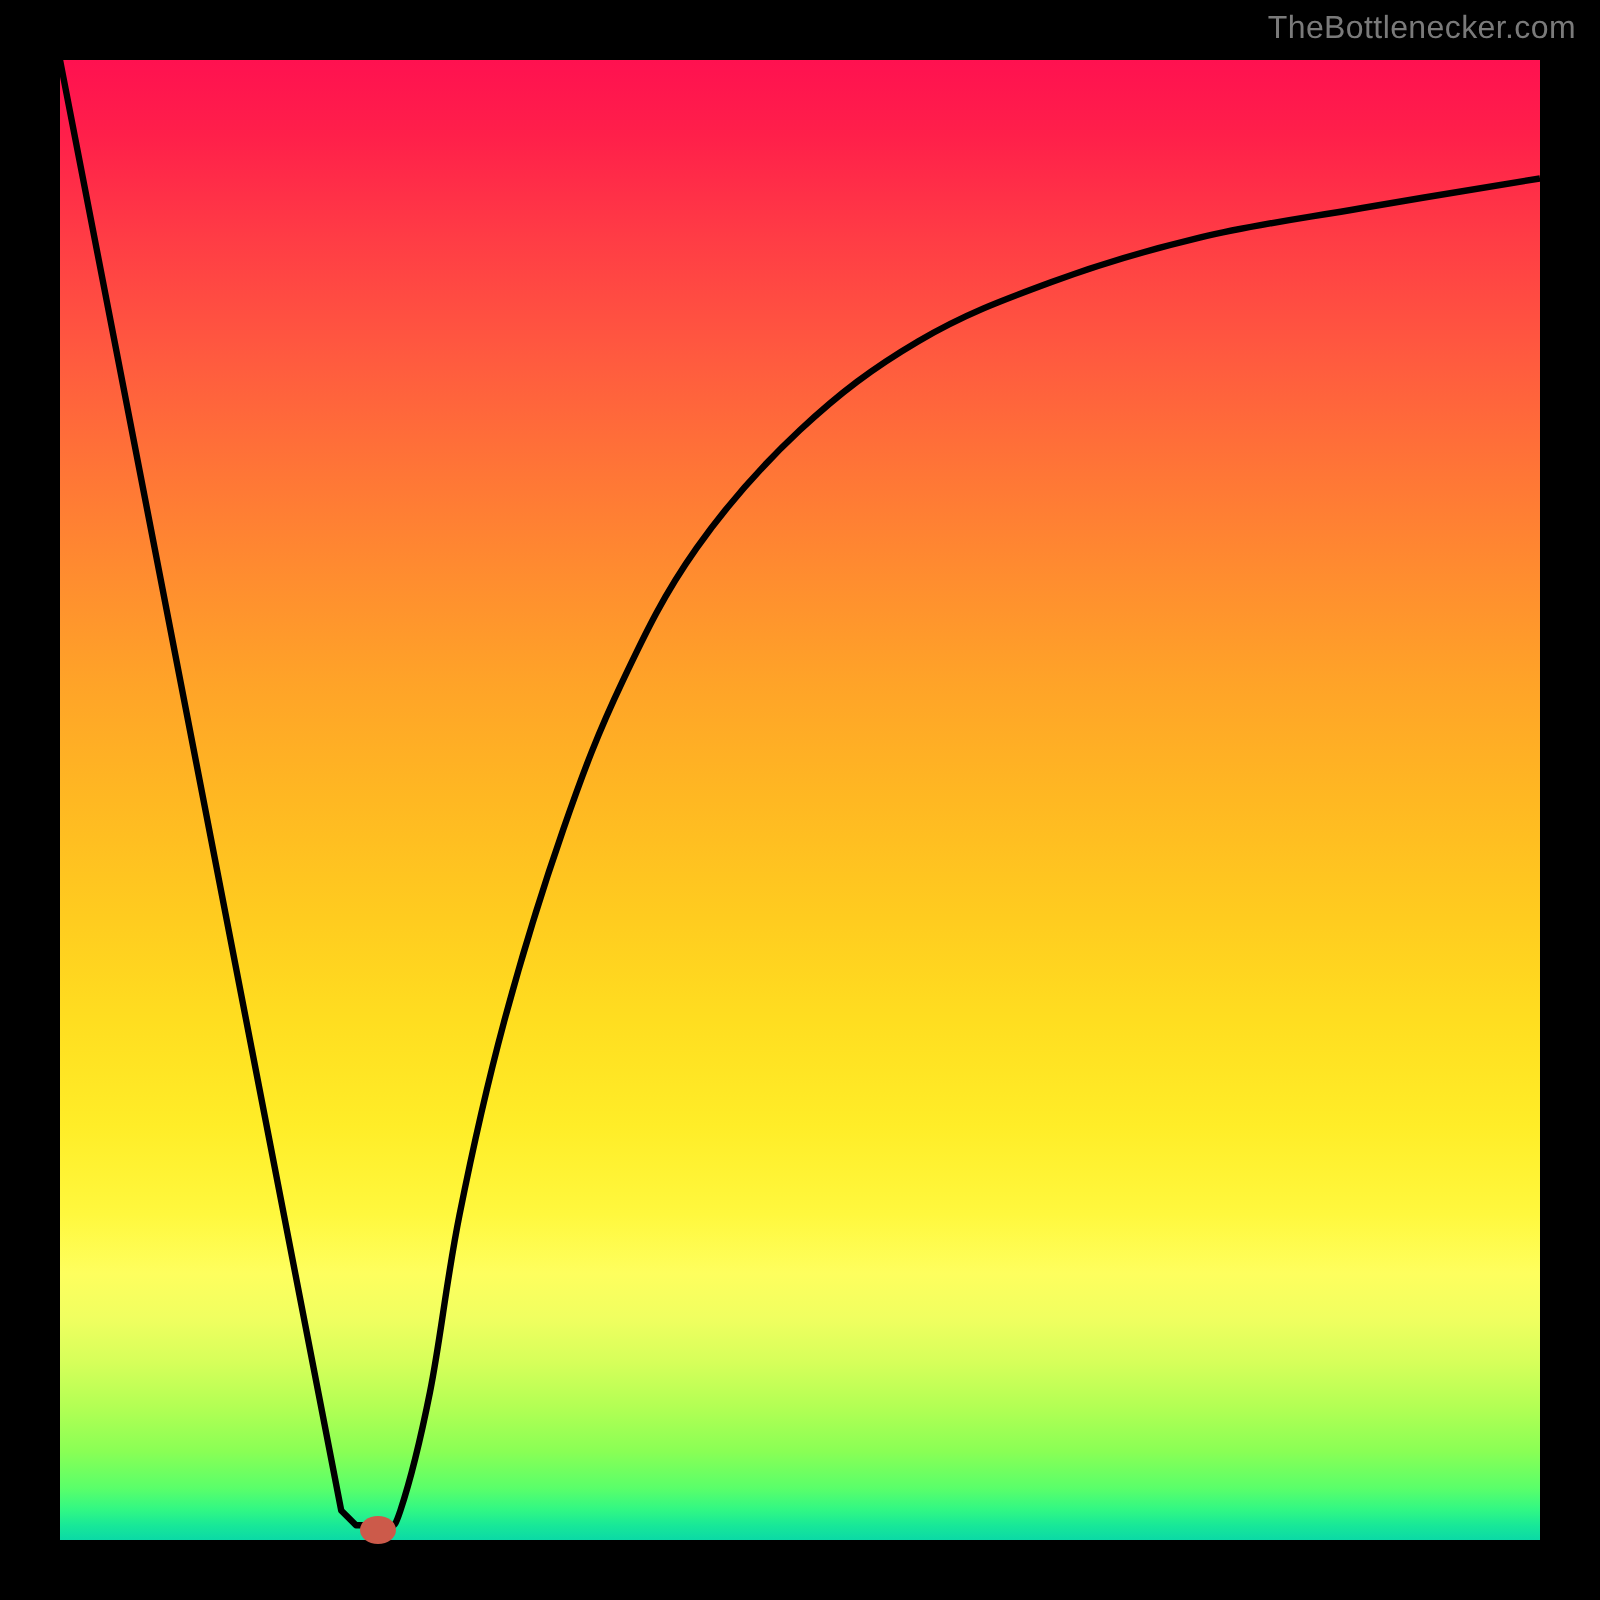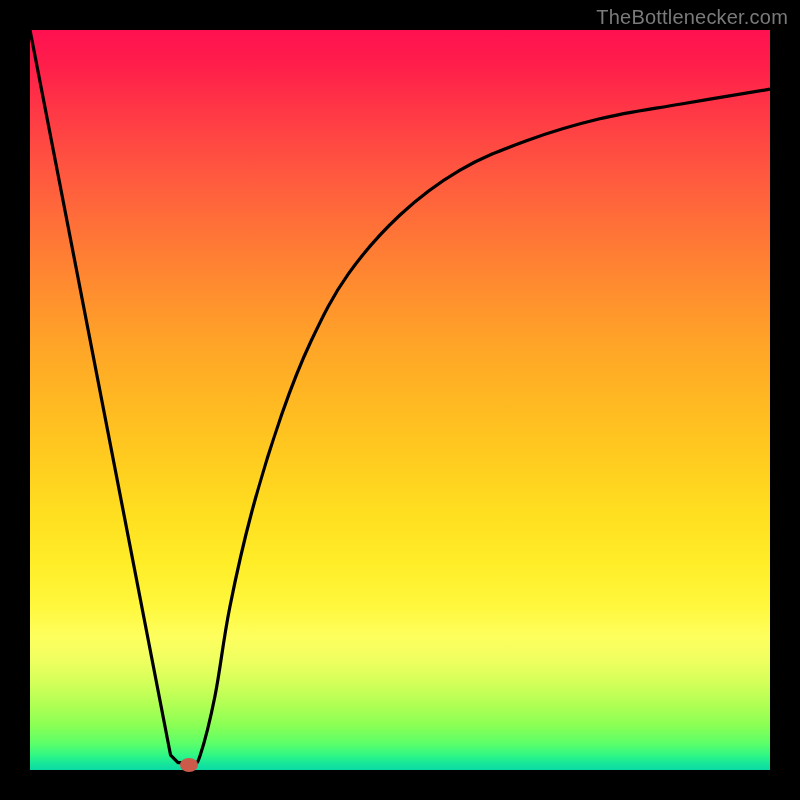--- a/index.html
+++ b/index.html
@@ -38,21 +38,21 @@
       #30f785 98%,
       #18e898 99%,
       #0bd9a6 100%
     );
   }
   .attribution {
     position: absolute;
     top: 6px;
     right: 12px;
     font-family: Verdana, Geneva, sans-serif;
-    font-size: 20px;
+    font-size: 16px;
     color: #7a7a7a;
     letter-spacing: 0.2px;
   }
   .curve-svg {
     position: absolute;
     left: 0;
     top: 0;
     width: 740px;
     height: 740px;
   }

